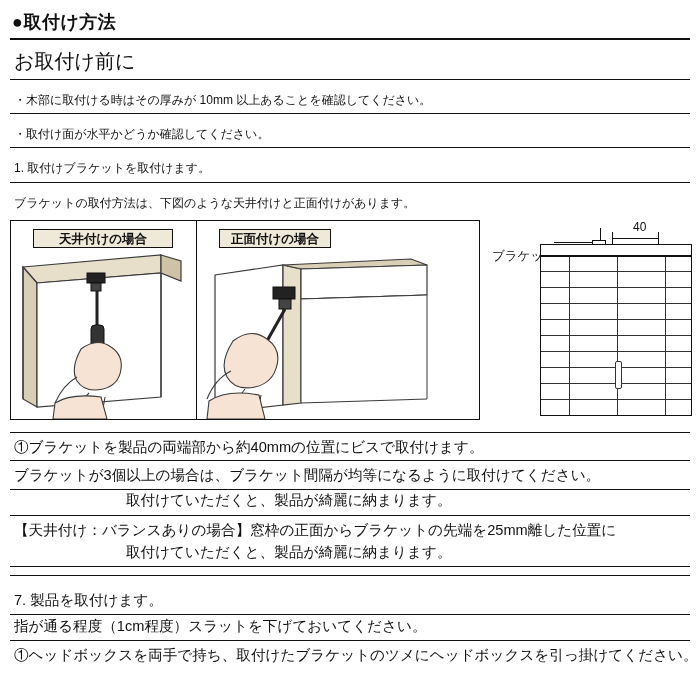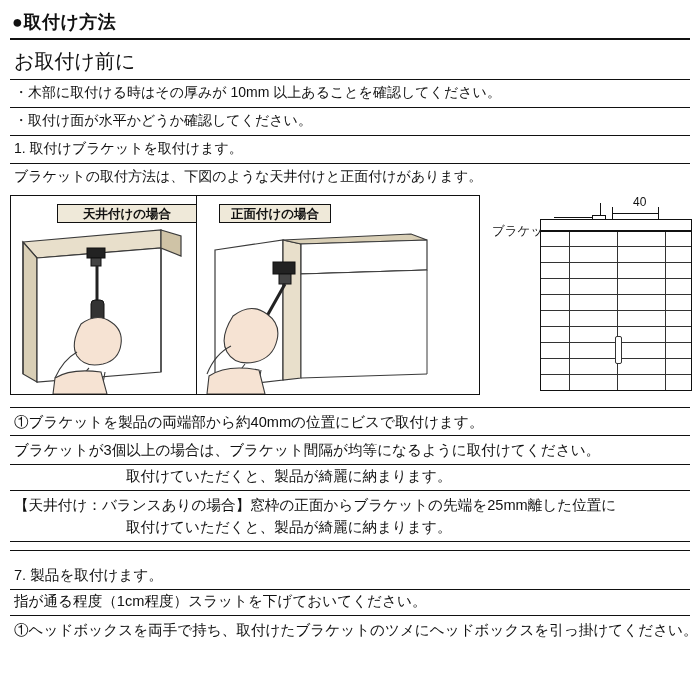--- a/index.html
+++ b/index.html
@@ -34,24 +34,25 @@
   }
   .title-rule {
     border-bottom: 2px solid #111;
     margin: 4px 2px 0 2px;
   }
   .subhead {
     font-size: 20px;
     padding: 8px 4px 2px 6px;
   }
   .line {
-    font-size: 14px;
+    font-size: 12px;
     padding: 3px 4px 3px 6px;
     line-height: 1.35;
     white-space: nowrap;
+    margin-top: 9px;
   }
   .hr {
     border-bottom: 1.5px solid #111;
     margin: 2px 2px 0 2px;
   }
   .hr-thin {
     border-bottom: 1px solid #111;
     margin: 2px 2px 0 2px;
   }
   
@@ -84,21 +85,21 @@
     top: 8px;
     height: 19px;
     border: 1px solid #111;
     background: #efe9d9;
     font-size: 12.5px;
     font-weight: bold;
     line-height: 19px;
     text-align: center;
     box-sizing: border-box;
   }
-  .cap-box.a { left: 22px; width: 140px; margin-left: 24px; }
+  .cap-box.a { left: 22px; width: 140px; }
   .cap-box.b { left: 208px; width: 112px; }
 
   .fig-right {
     position: absolute;
     left: 482px;
     top: 2px;
     width: 204px;
     height: 200px;
   }
   .blind-box {
@@ -181,20 +182,21 @@
   }
   
   .para {
     font-size: 14.6px;
     padding: 4px 4px 1px 6px;
     line-height: 1.42;
     white-space: nowrap;
   }
   .para.indent {
     padding-left: 118px;
+    font-family: Liberation Mono, monospace;
   }
   .para.tight {
     padding-top: 1px;
   }
   .spacer-6 { height: 6px; }
   .spacer-10 { height: 10px; }
 </style>
 </head>
 <body>
 

